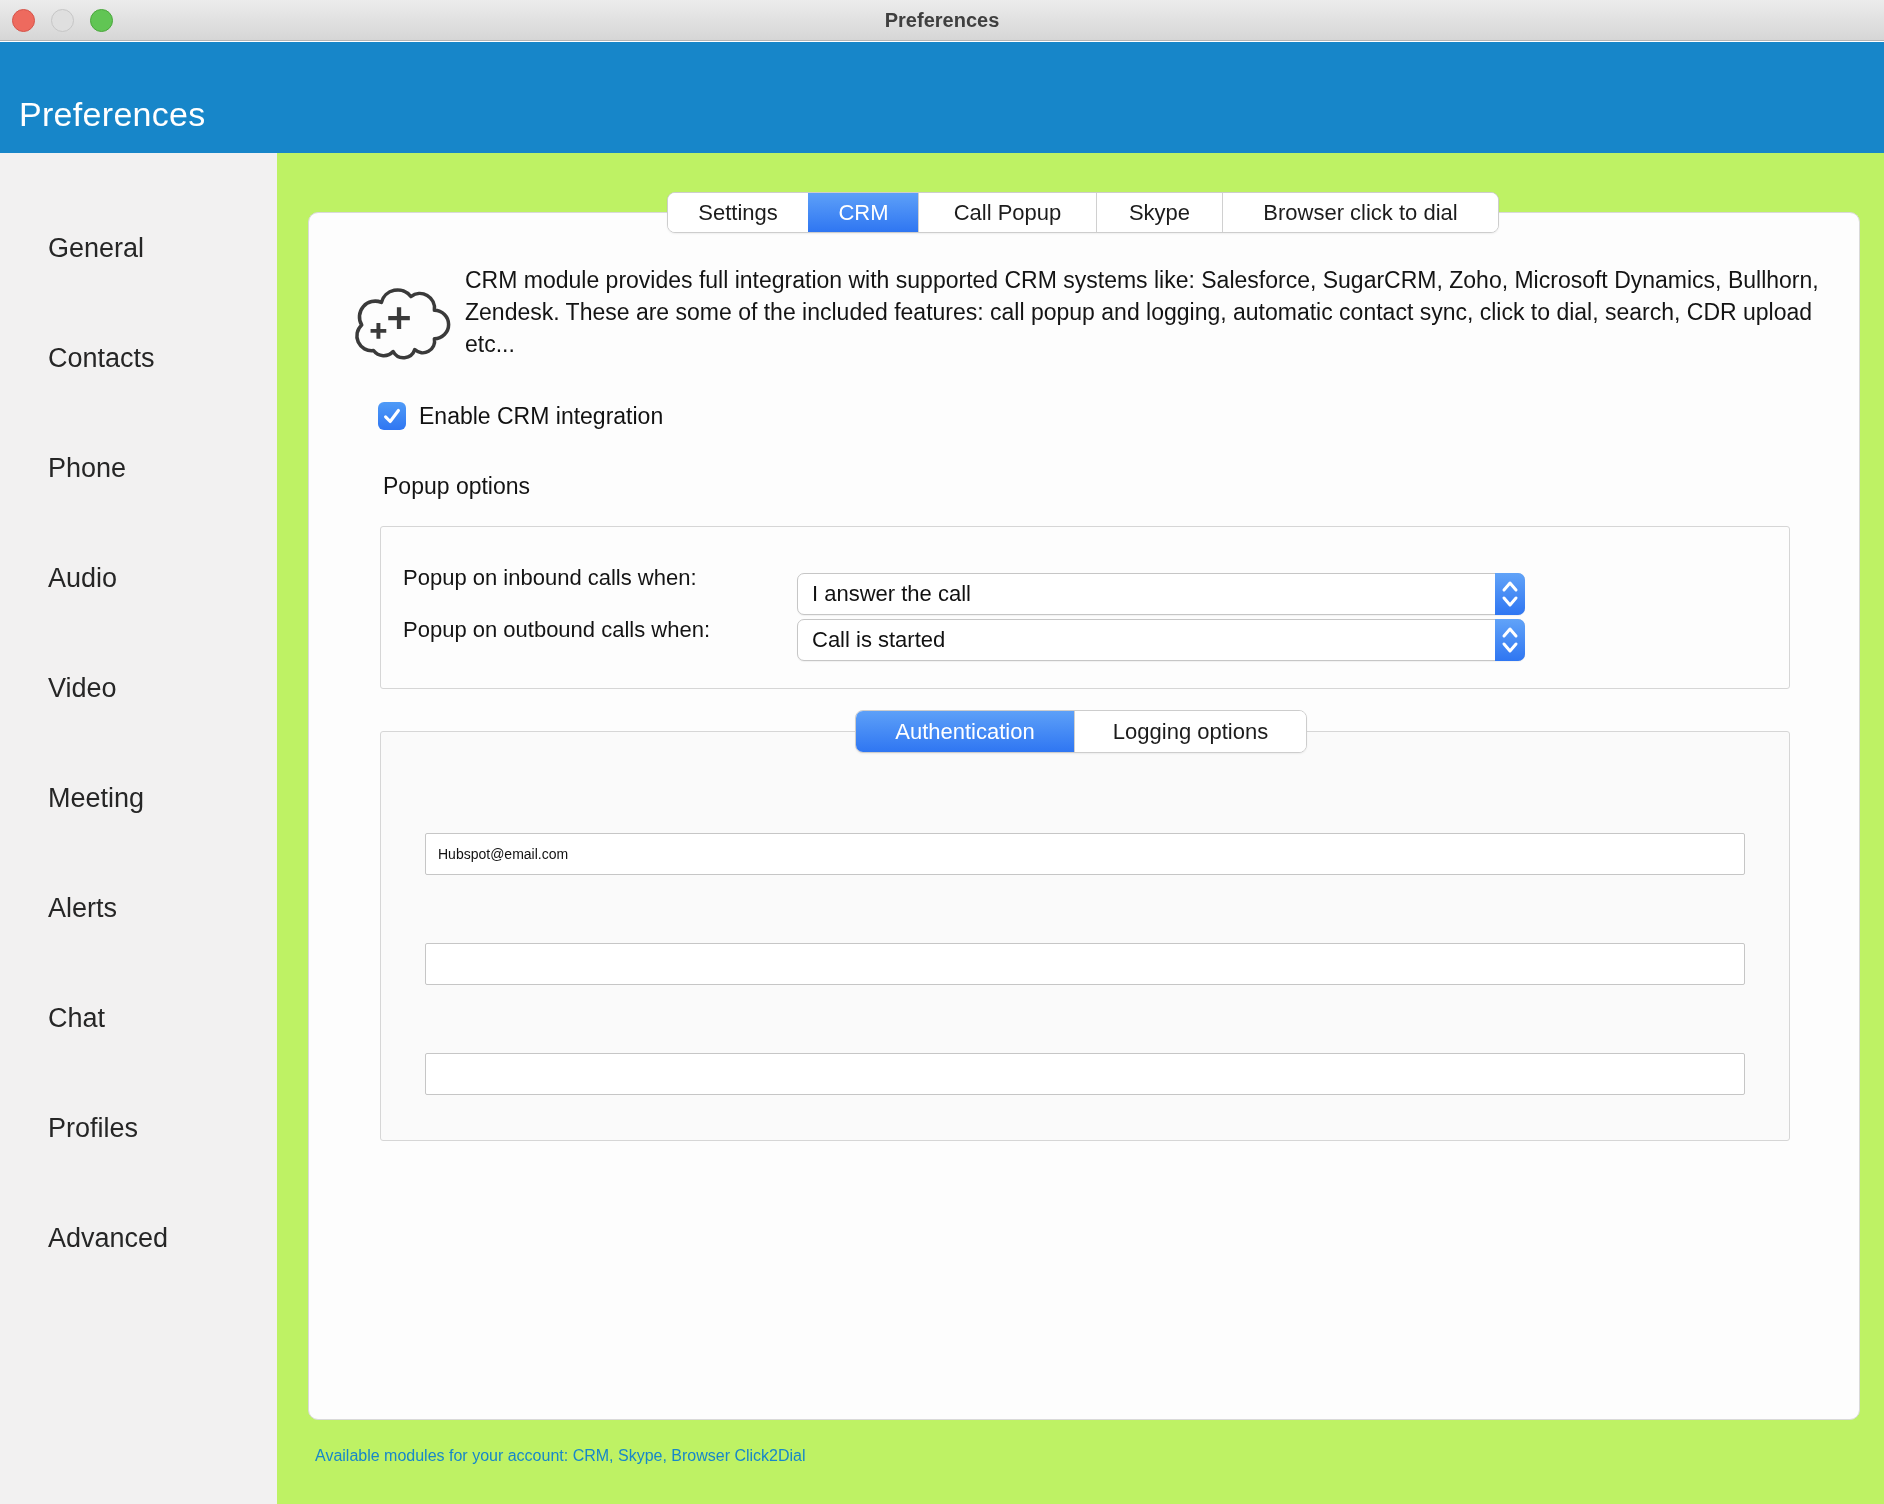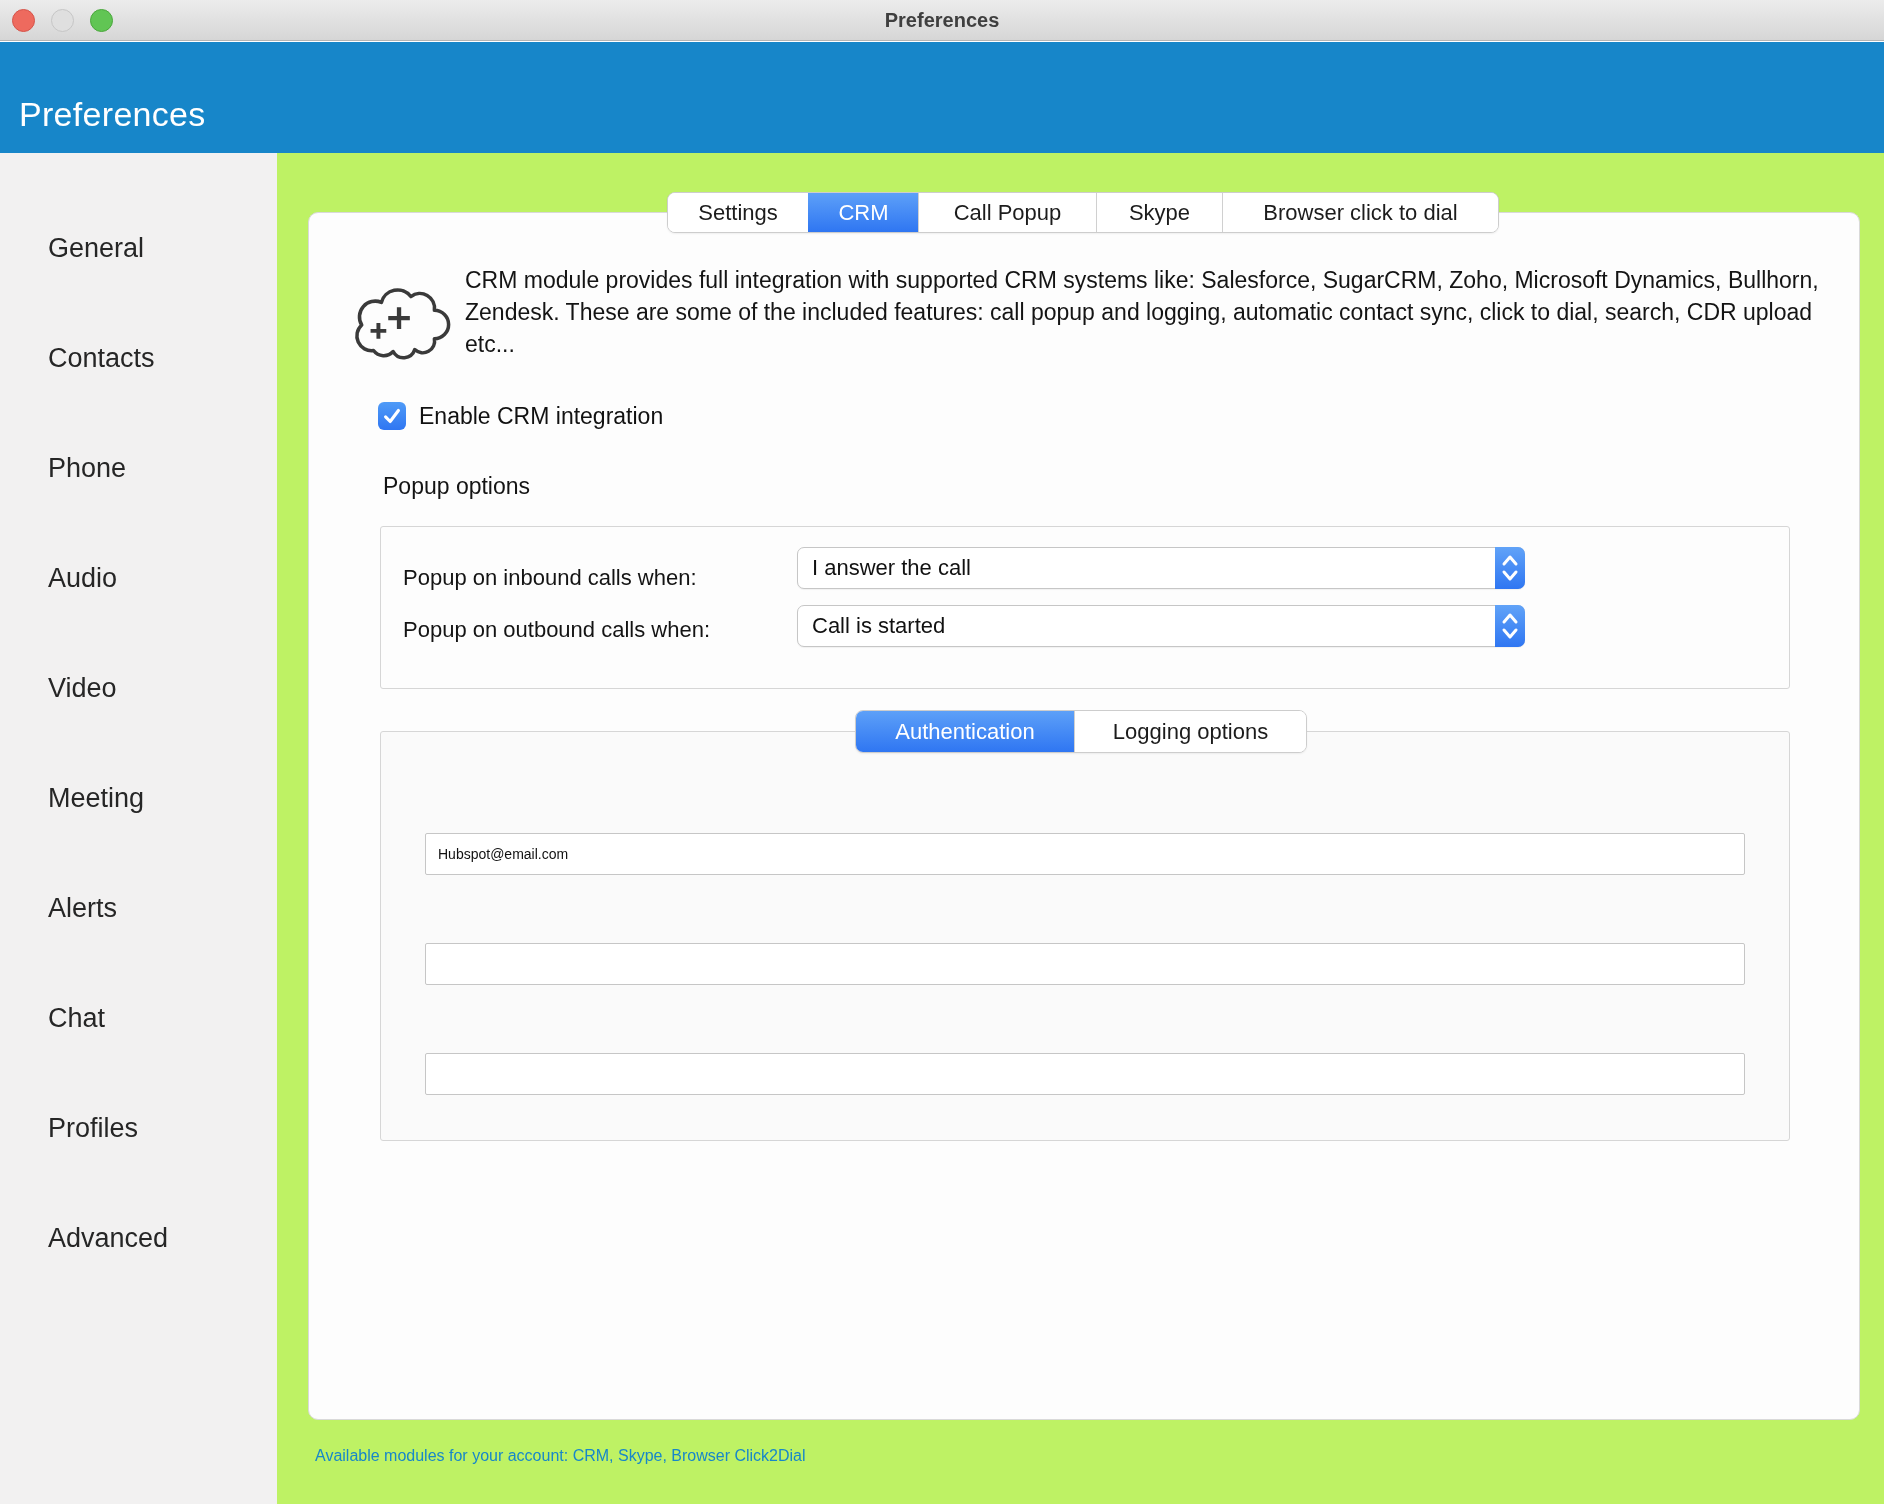--- a/index.html
+++ b/index.html
@@ -101,22 +101,22 @@
   .field-label { position:absolute; font-size:22px; color:#141414; }
   .lbl-inbound  { left:126px; top:412px; }
   .lbl-outbound { left:126px; top:464px; }
 
   .select {
     position:absolute; left:520px; width:728px; height:42px;
     background:#fff; border:1px solid #c6c6c6; border-radius:7px;
     display:flex; align-items:center;
     box-shadow:0 1px 1px rgba(0,0,0,.05);
   }
-  .sel-inbound { top:394px; }
-  .sel-outbound{ top:452px; }
+  .sel-inbound { top:420px; }
+  .sel-outbound{ top:466px; }
   .select-value { flex:1; padding-left:14px; font-size:22px; color:#111; }
   .select-stepper {
     width:30px; height:42px; margin:-1px -1px -1px 0;
     border-radius:0 7px 7px 0;
     background:linear-gradient(180deg,#61a3f8,var(--accent-blue,#2f76f2));
     display:flex; align-items:center; justify-content:center;
   }
 
   
   .auth-panel {

